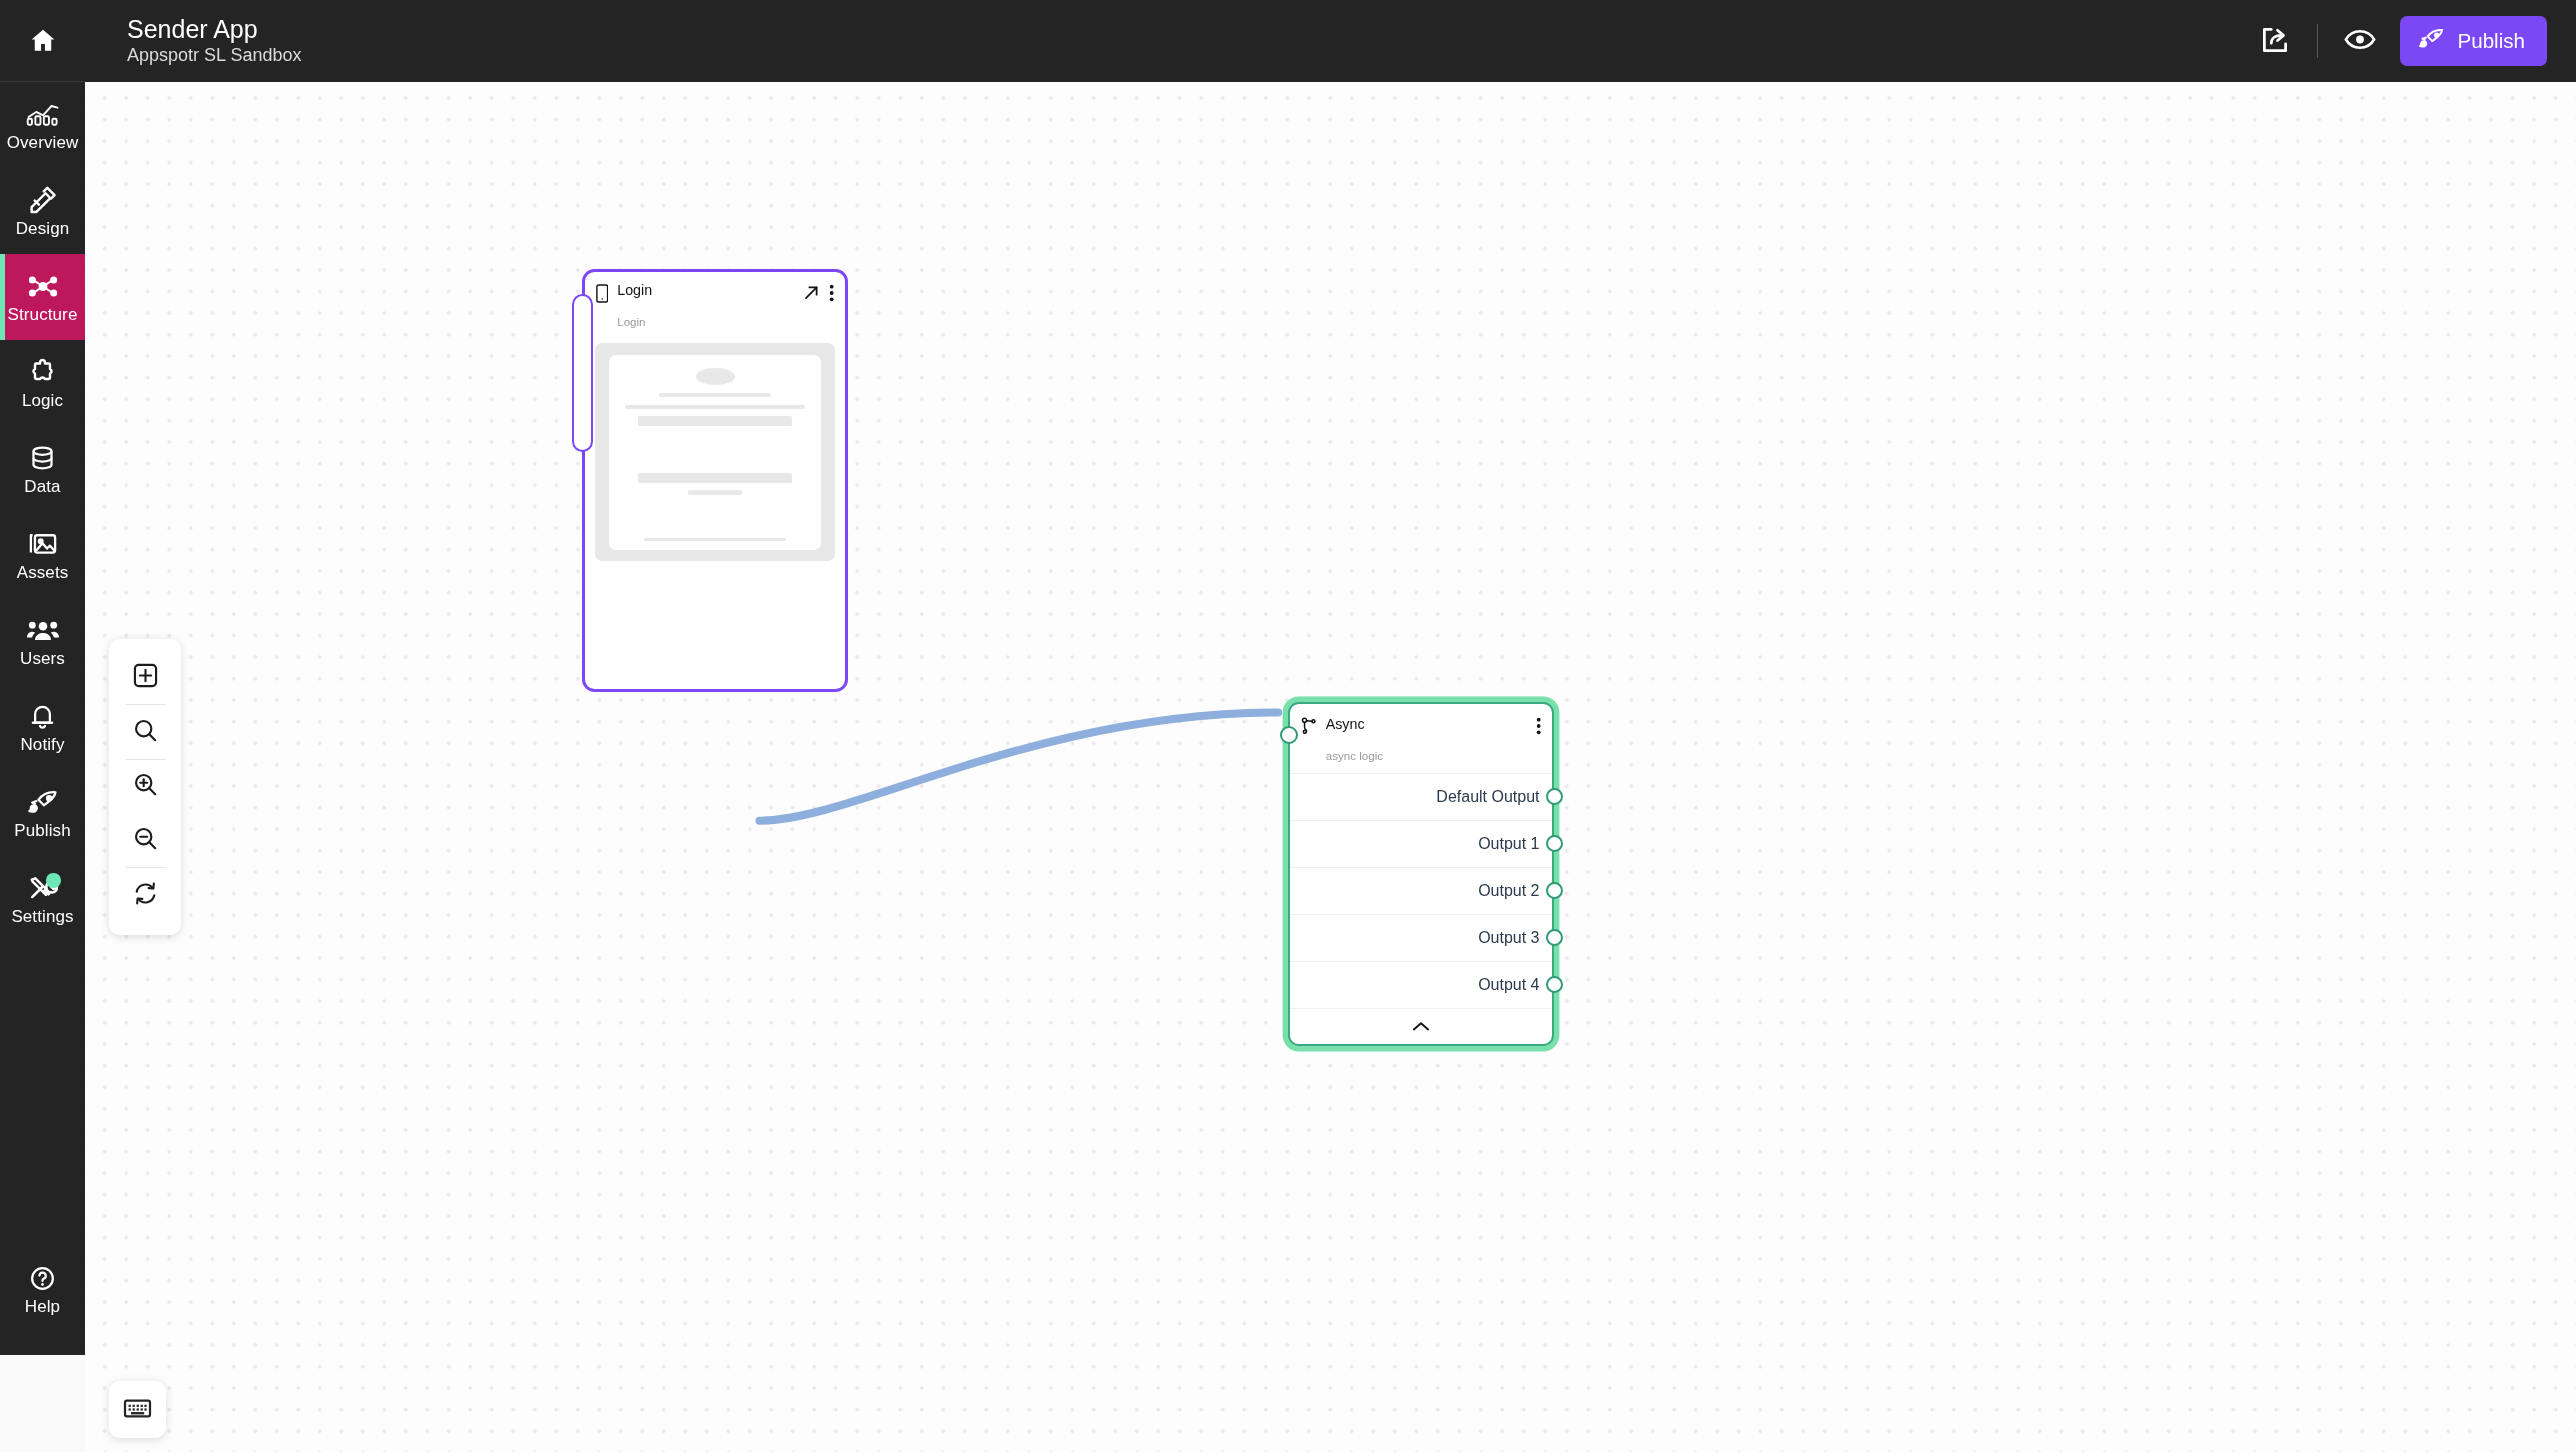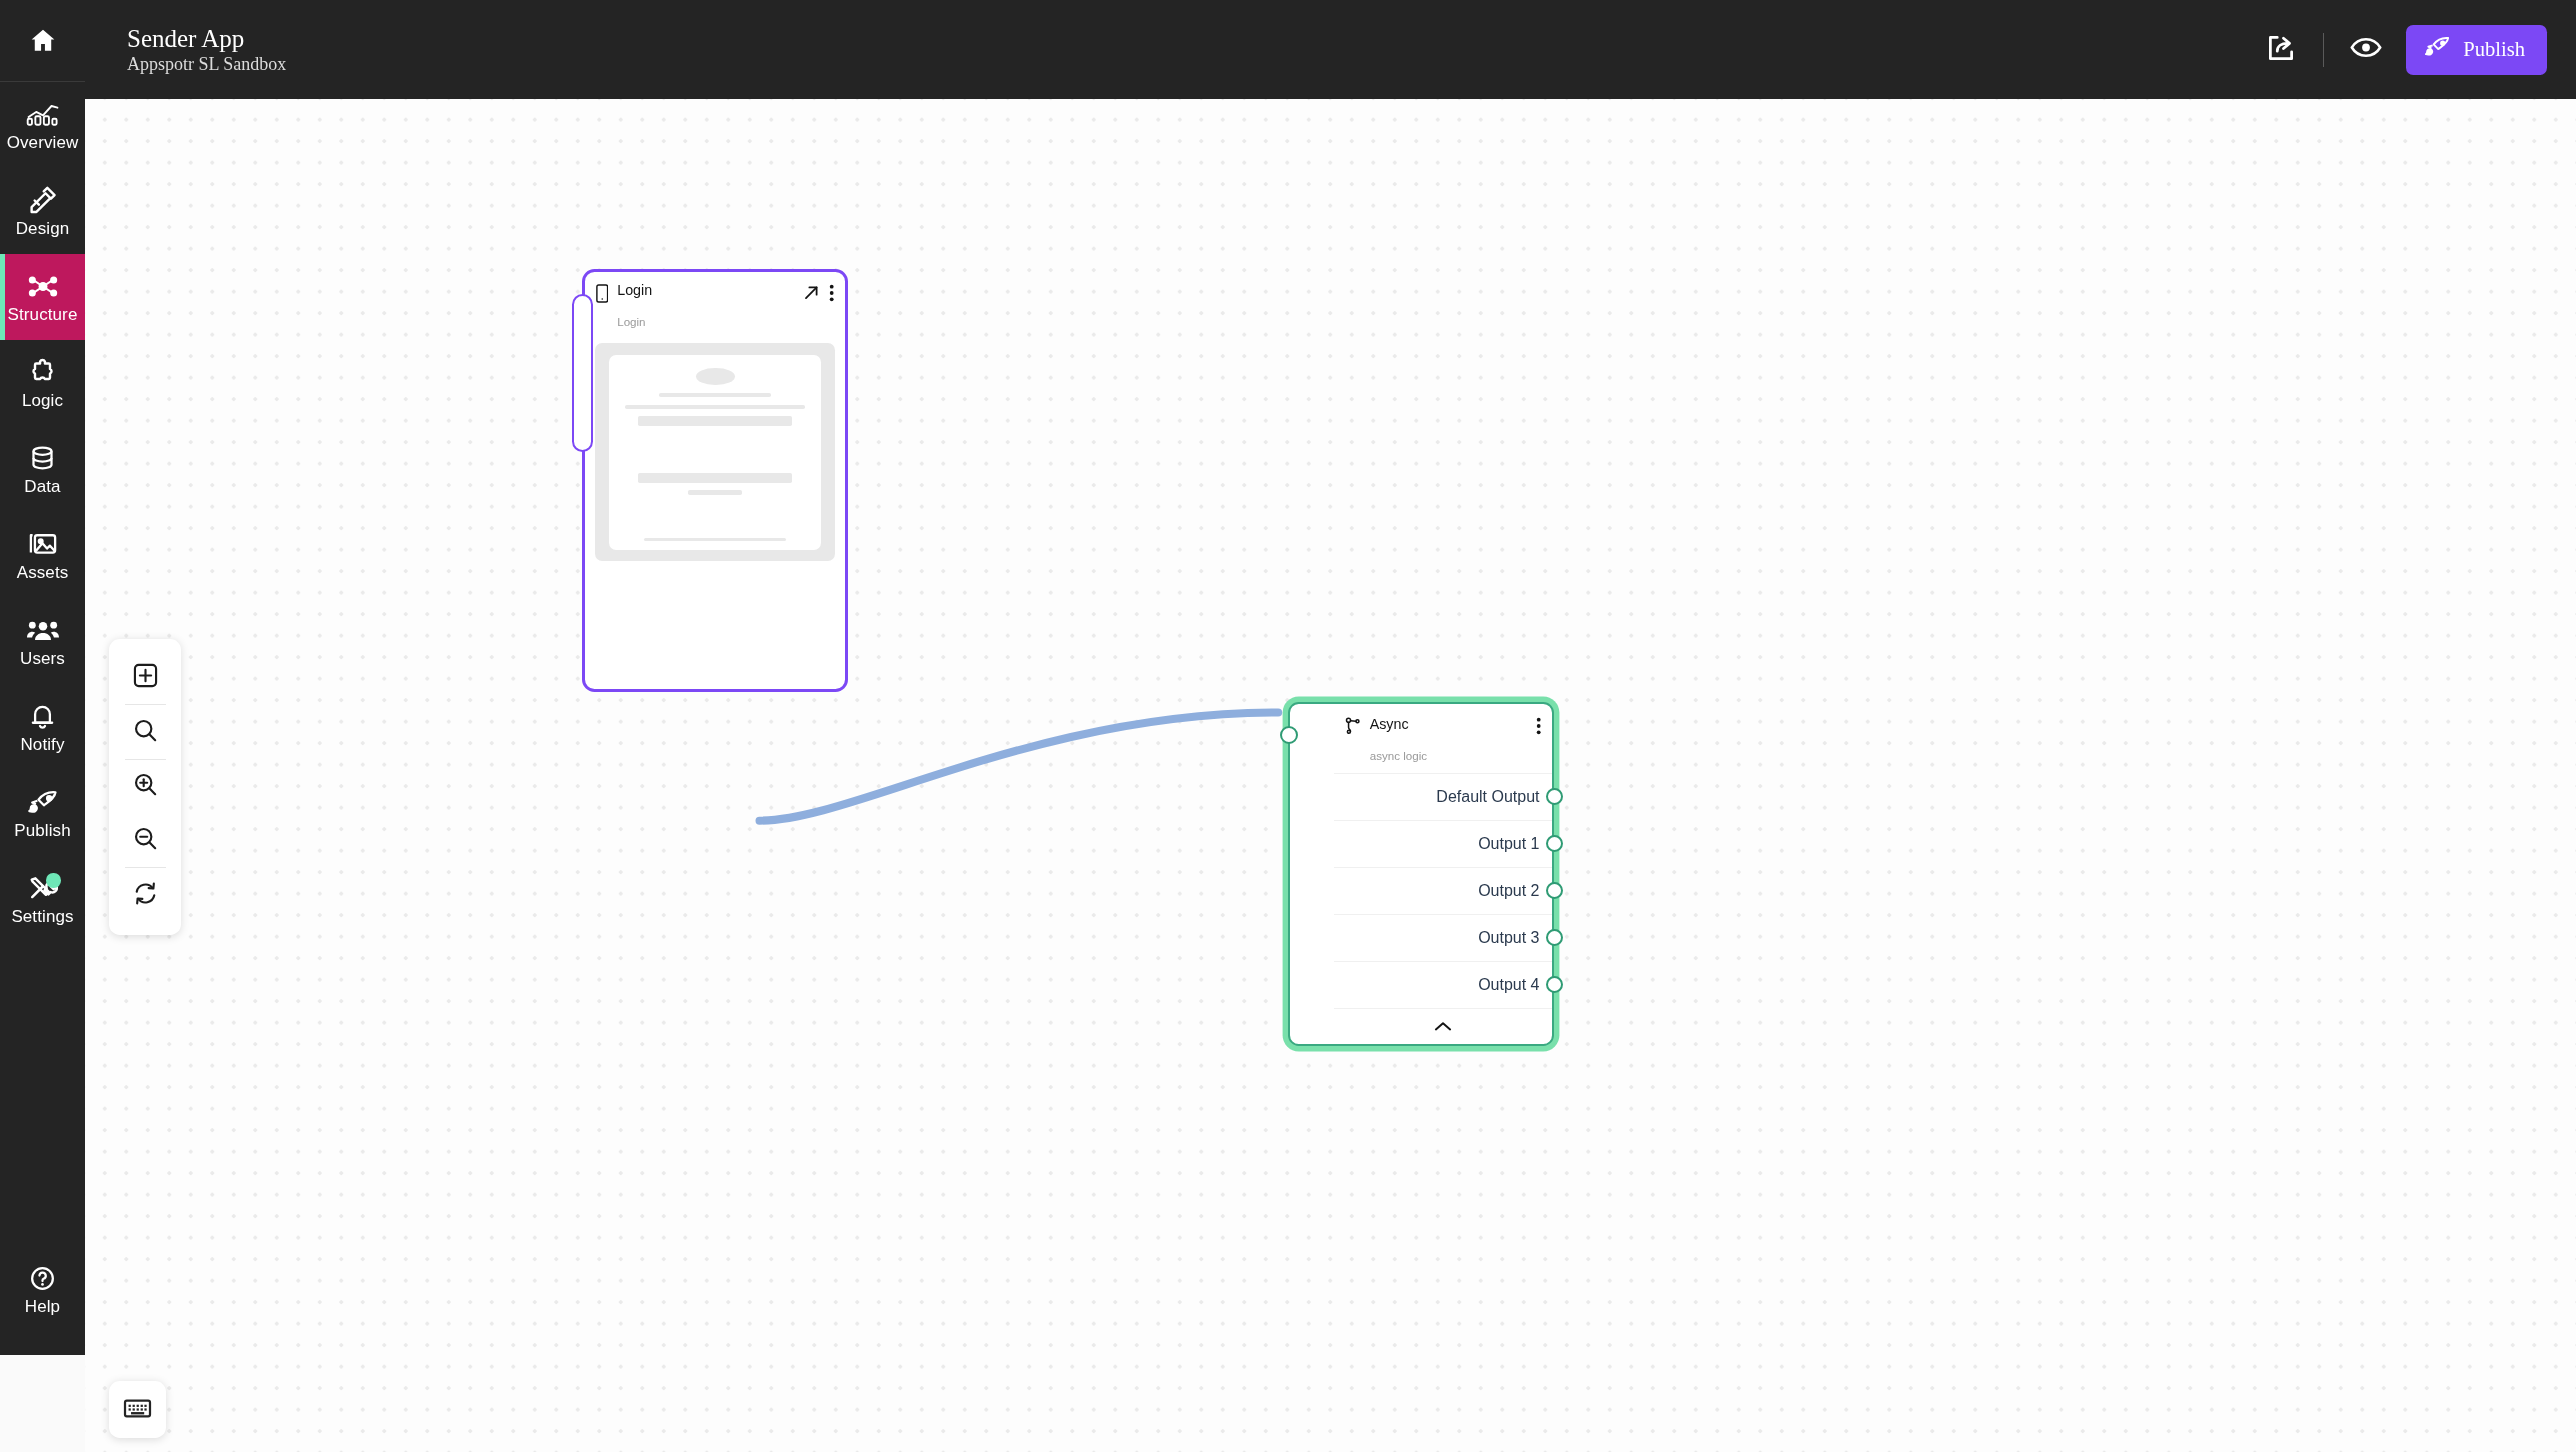--- a/index.html
+++ b/index.html
@@ -48,25 +48,24 @@
   .rail-help { margin-bottom: 23px; }
   .settings-dot {
     position: absolute; right: 0.9px; top: 0px;
     width: 14.3px; height: 14.3px; border-radius: 50%;
     background: #6ee7b7;
   }
 
   
   #topbar {
     position: absolute; left: 85px; top: 0;
-    width: 2491px; height: 99px;
+    width: 2491px; height: 82px;
     background: #242424;
     display: flex; align-items: center;
     z-index: 30;
-    font-family: Liberation Serif, serif;
   }
   .title-wrap { margin-left: 42px; display: flex; flex-direction: column; gap: 2.7px; }
   .app-title { color: #fff; font-size: 25px; line-height: 1.1; font-weight: 400; }
   .app-sub { color: #dcdcdc; font-size: 18px; line-height: 1.1; }
   .top-right { margin-left: auto; display: flex; align-items: center; gap: 0; padding-right: 29.5px; }
   .top-icon-btn {
     width: 55px; height: 55px; display: flex; align-items: center; justify-content: center;
     cursor: pointer;
   }
   .top-divider { width: 0.9px; height: 34px; background: #5a5a5a; margin: 0 14.3px; }
@@ -195,21 +194,21 @@
 
   
   #node-async {
     position: absolute;
     left: 1203px; top: 620px;
     width: 266px; height: 344px;
     background: #ffffff;
     border: 2.7px solid #3aa981;
     border-radius: 10.7px;
     box-shadow: 0 0 0 5.4px #79e0ab;
-    display: flex; flex-direction: column; padding-left: 44px;
+    display: flex; flex-direction: column;
   }
   #node-async .node-head { padding: 11.6px 10.7px 10.7px 10.7px; }
   .async-inport {
     position: absolute; left: -9.8px; top: 21.5px;
     width: 18px; height: 18px; border-radius: 50%;
     background: #fff; border: 2.2px solid #2f9b74;
     cursor: pointer; z-index: 3;
   }
   .out-row {
     position: relative;

